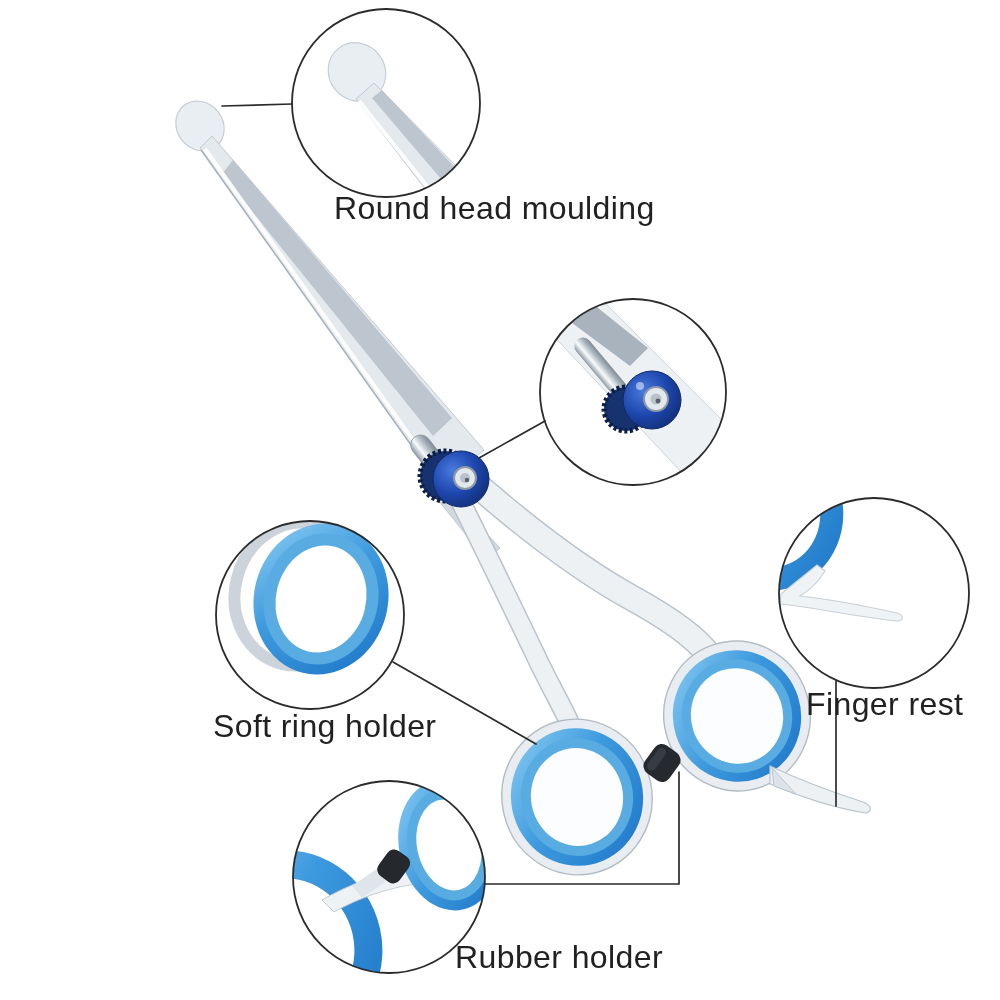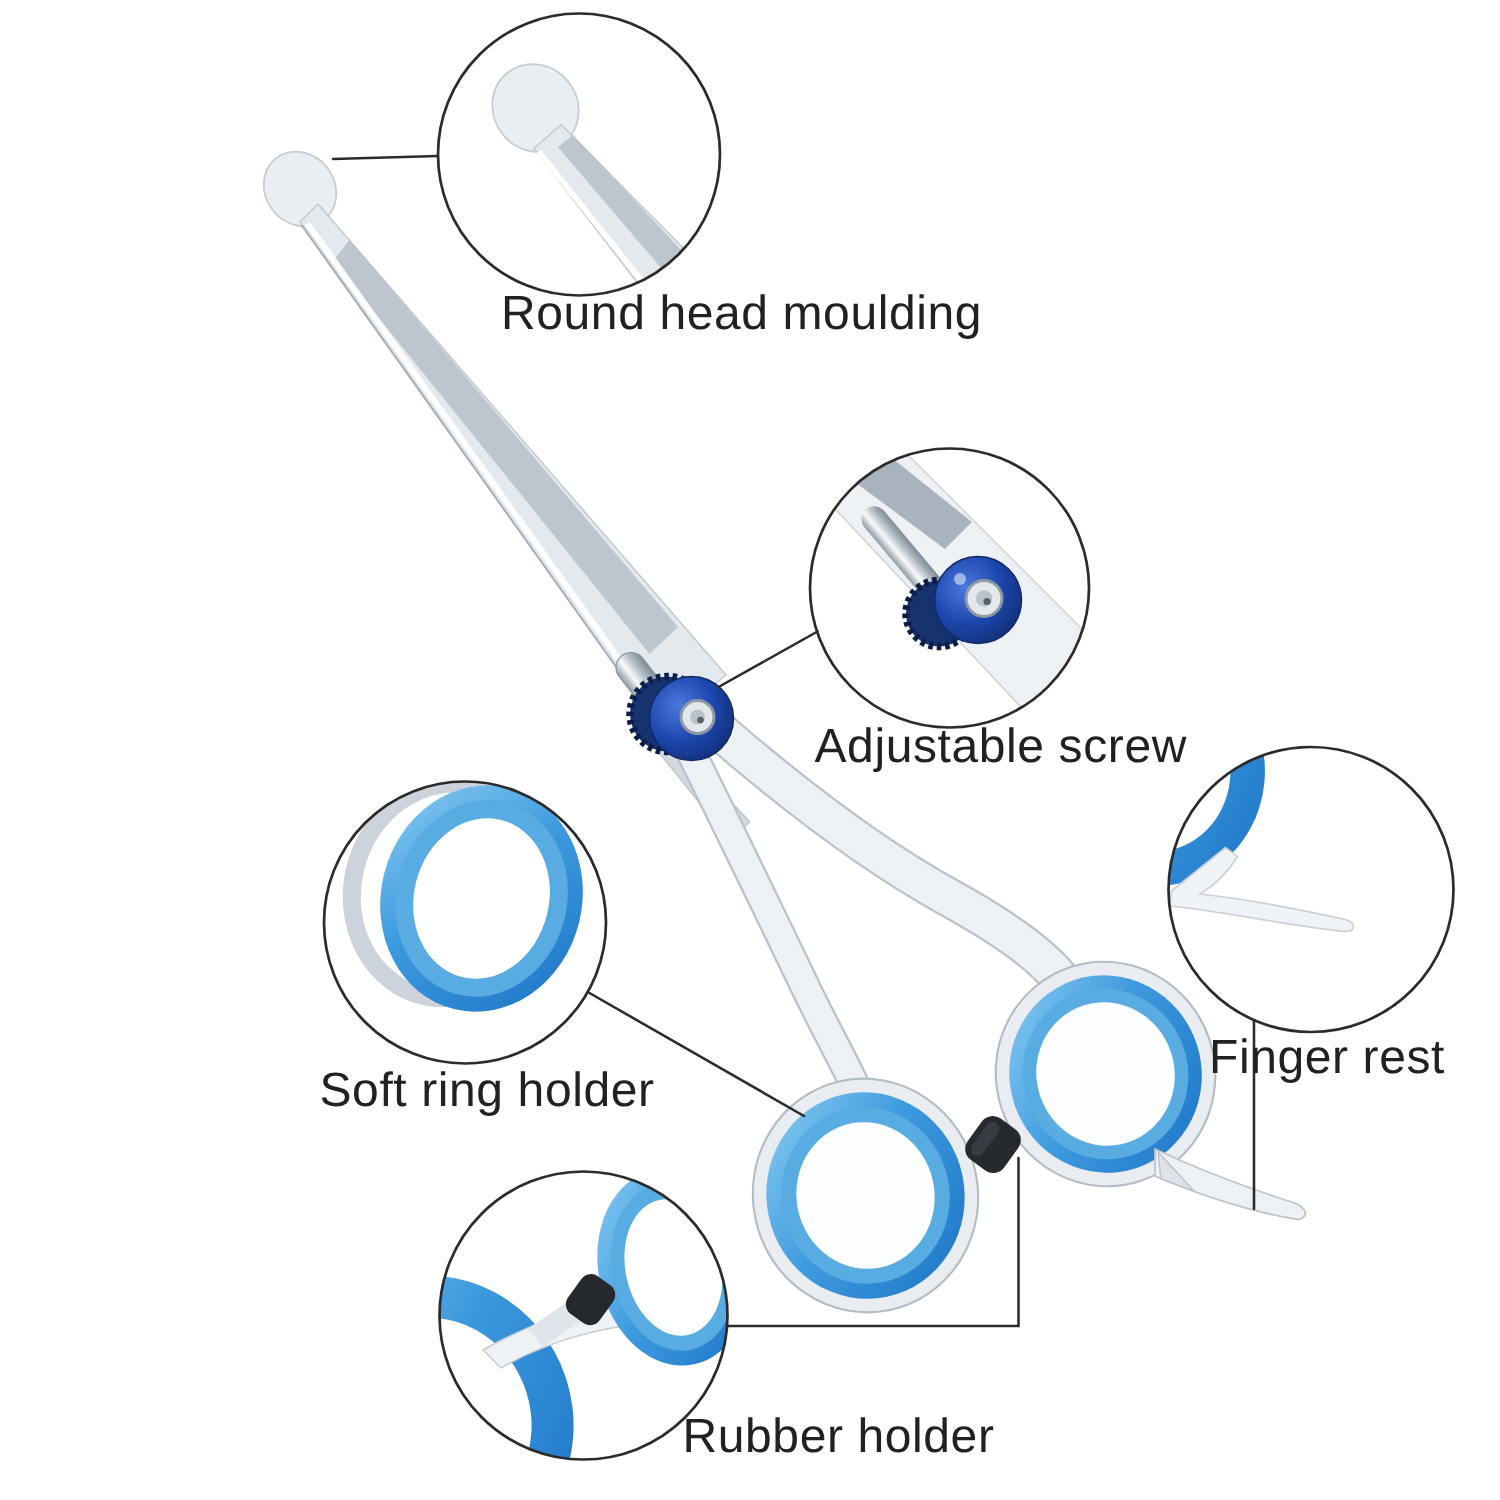--- a/index.html
+++ b/index.html
@@ -210,18 +210,17 @@
   <g stroke="#2b2b2b" stroke-width="1.7" fill="none" stroke-linecap="round">
     <path d="M222,106 L292,104"></path>
     <path d="M479,458 L545,421"></path>
     <path d="M393,662 L536,744"></path>
     <path d="M836,681 L836,806"></path>
     <path d="M485,884 L679,884 L679,772"></path>
   </g>
 </svg>
 
 <div class="lbl" id="lbl-round">Round head moulding</div>
-<div class="lbl" id="lbl-screw">Adjustable screw</div>
 <div class="lbl" id="lbl-ring">Soft ring holder</div>
 <div class="lbl" id="lbl-finger">Finger rest</div>
 <div class="lbl" id="lbl-muffler">Rubber holder</div>
 
 </div>
 
 </body></html>

